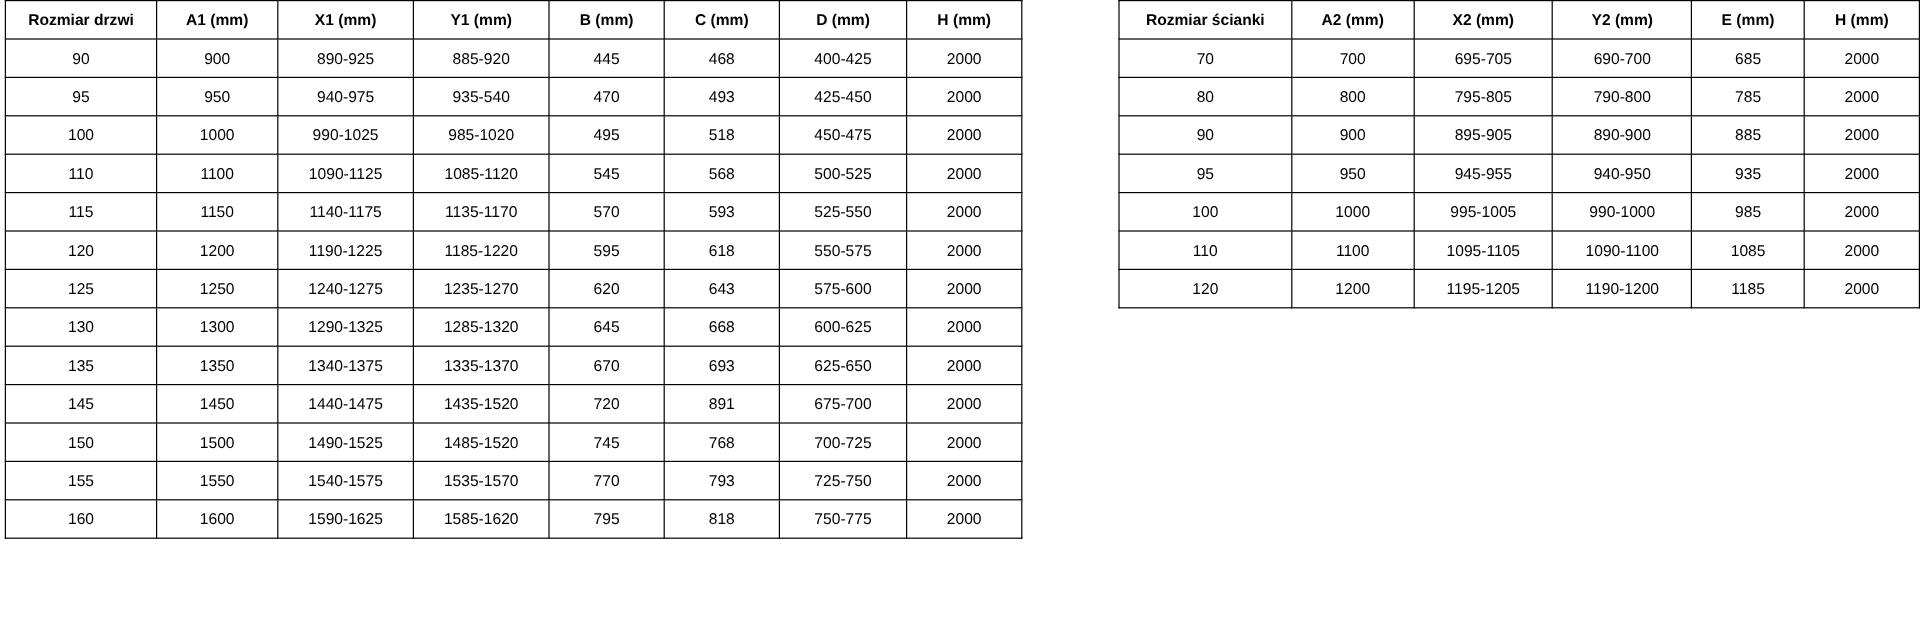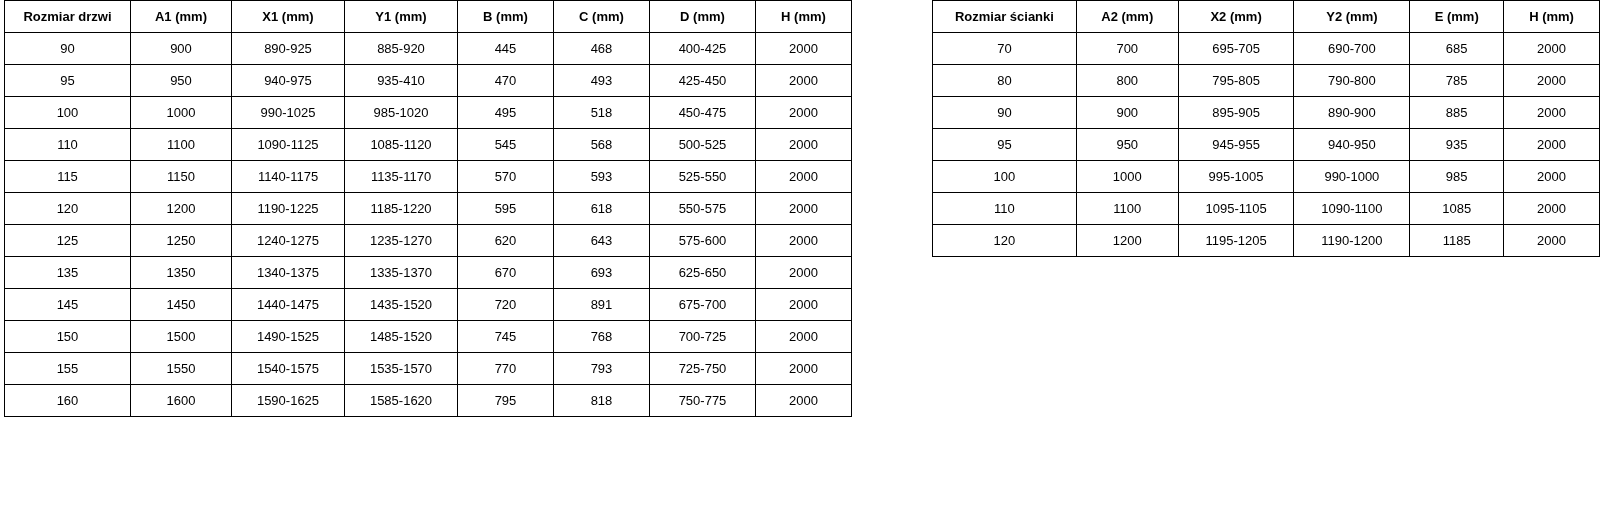--- a/index.html
+++ b/index.html
@@ -104,21 +104,21 @@
           <td>885-920</td>
           <td>445</td>
           <td>468</td>
           <td>400-425</td>
           <td>2000</td>
         </tr>
         <tr>
           <td>95</td>
           <td>950</td>
           <td>940-975</td>
-          <td>935-410</td>
+          <td>935-540</td>
           <td>470</td>
           <td>493</td>
           <td>425-450</td>
           <td>2000</td>
         </tr>
         <tr>
           <td>100</td>
           <td>1000</td>
           <td>990-1025</td>
           <td>985-1020</td>
@@ -158,20 +158,30 @@
           <td>2000</td>
         </tr>
         <tr>
           <td>125</td>
           <td>1250</td>
           <td>1240-1275</td>
           <td>1235-1270</td>
           <td>620</td>
           <td>643</td>
           <td>575-600</td>
+          <td>2000</td>
+        </tr>
+        <tr>
+          <td>130</td>
+          <td>1300</td>
+          <td>1290-1325</td>
+          <td>1285-1320</td>
+          <td>645</td>
+          <td>668</td>
+          <td>600-625</td>
           <td>2000</td>
         </tr>
         <tr>
           <td>135</td>
           <td>1350</td>
           <td>1340-1375</td>
           <td>1335-1370</td>
           <td>670</td>
           <td>693</td>
           <td>625-650</td>

